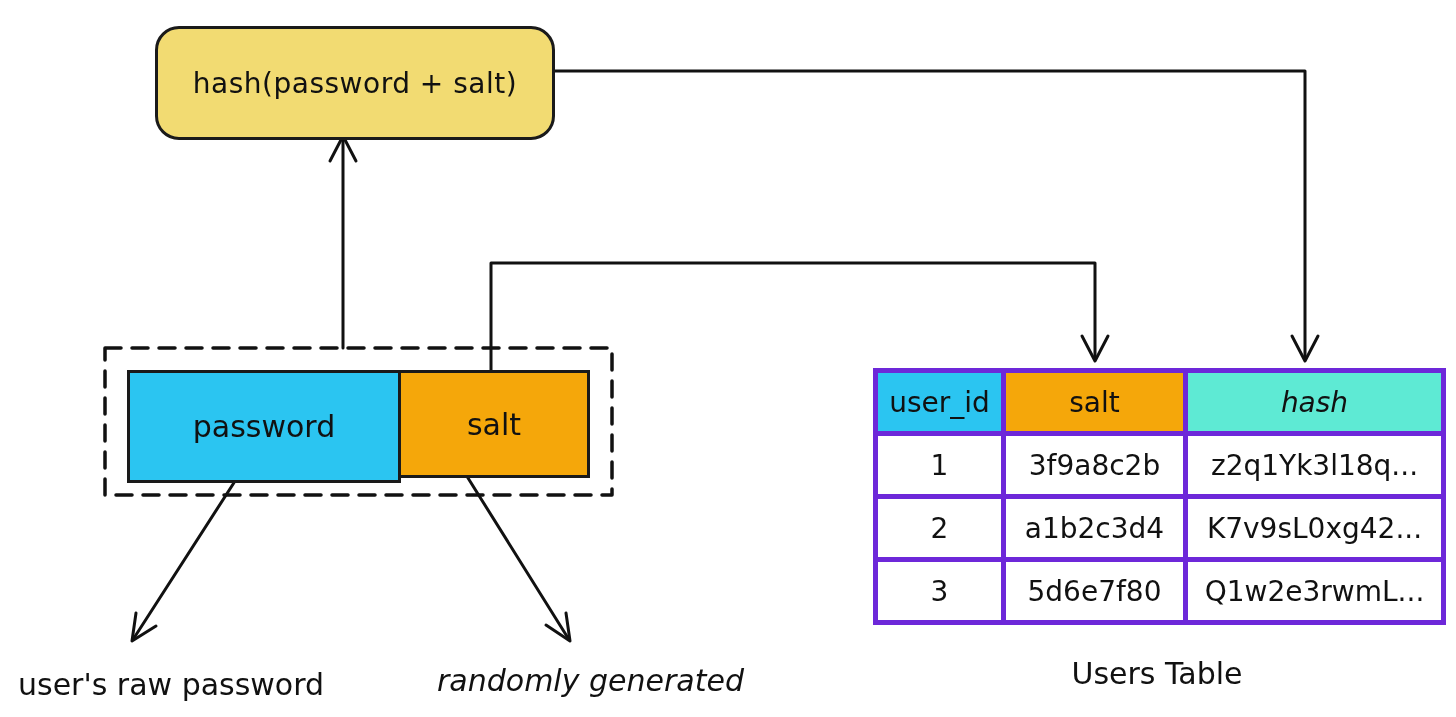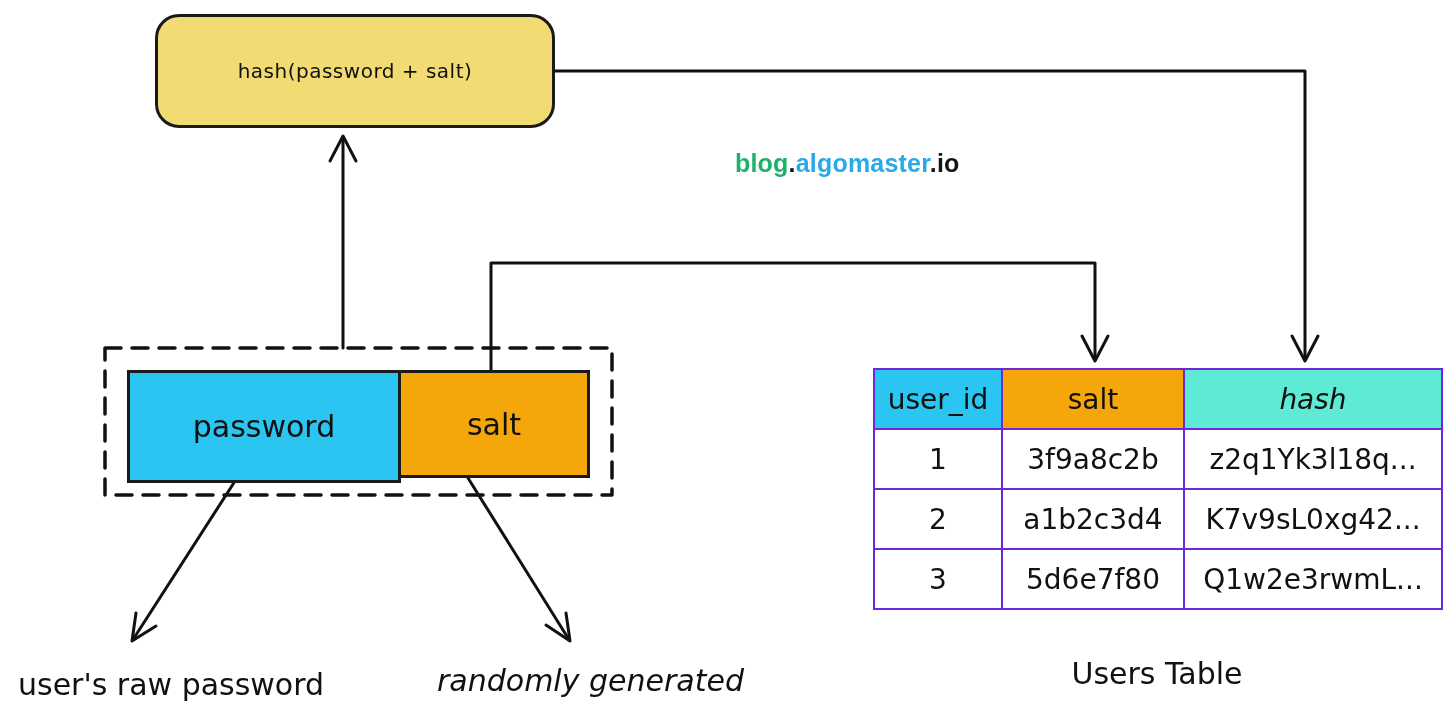--- a/index.html
+++ b/index.html
@@ -20,25 +20,25 @@
   }
   .node {
     position: absolute;
     display: flex;
     align-items: center;
     justify-content: center;
     box-sizing: border-box;
     border: 3.5px solid #1a1a1a;
   }
   .hash-node {
-    left: 155px; top: 14px;
+    left: 155px; top: 26px;
     width: 400px; height: 114px;
     background: #F2DB72;
     border-radius: 24px;
-    font-size: 20px;
+    font-size: 28px;
     letter-spacing: 0.5px;
   }
   .password-node {
     left: 127px; top: 370px;
     width: 274px; height: 113px;
     background: #2BC5F1;
     border-width: 3px;
     font-size: 30px;
   }
   .salt-node {
@@ -62,21 +62,21 @@
   .wm-dark  { color: #141414; }
   .users-table {
     position: absolute;
     left: 873px; top: 368px;
     width: 568px;
     border-collapse: collapse;
     table-layout: fixed;
     font-size: 28px;
   }
   .users-table th, .users-table td {
-    border: 2px solid #6d28d9;
+    border: 5px solid #6d28d9;
     text-align: center;
     padding: 0;
     overflow: hidden;
     white-space: nowrap;
     font-weight: normal;
     margin-left: 46px;
   }
   .users-table th { height: 58px; }
   .users-table td { height: 58px; background: #ffffff; }
   .col-user-id { width: 128px; }
@@ -132,21 +132,20 @@
     <g>
       <path d="M468 478 L568 638"></path>
       <path d="M566 613 L570 641 L546 625"></path>
     </g>
   </svg>
 
   <div class="node hash-node">
     <span>hash(password + salt)</span>
   </div>
 
-  <div class="watermark"><span class="wm-green">blog</span><span class="wm-dark">.</span><span class="wm-blue">algomaster</span><span class="wm-dark">.io</span></div>
 
   <div class="node password-node">
     <span>password</span>
   </div>
   <div class="node salt-node">
     <span>salt</span>
   </div>
 
   <table class="users-table">
     <colgroup>

